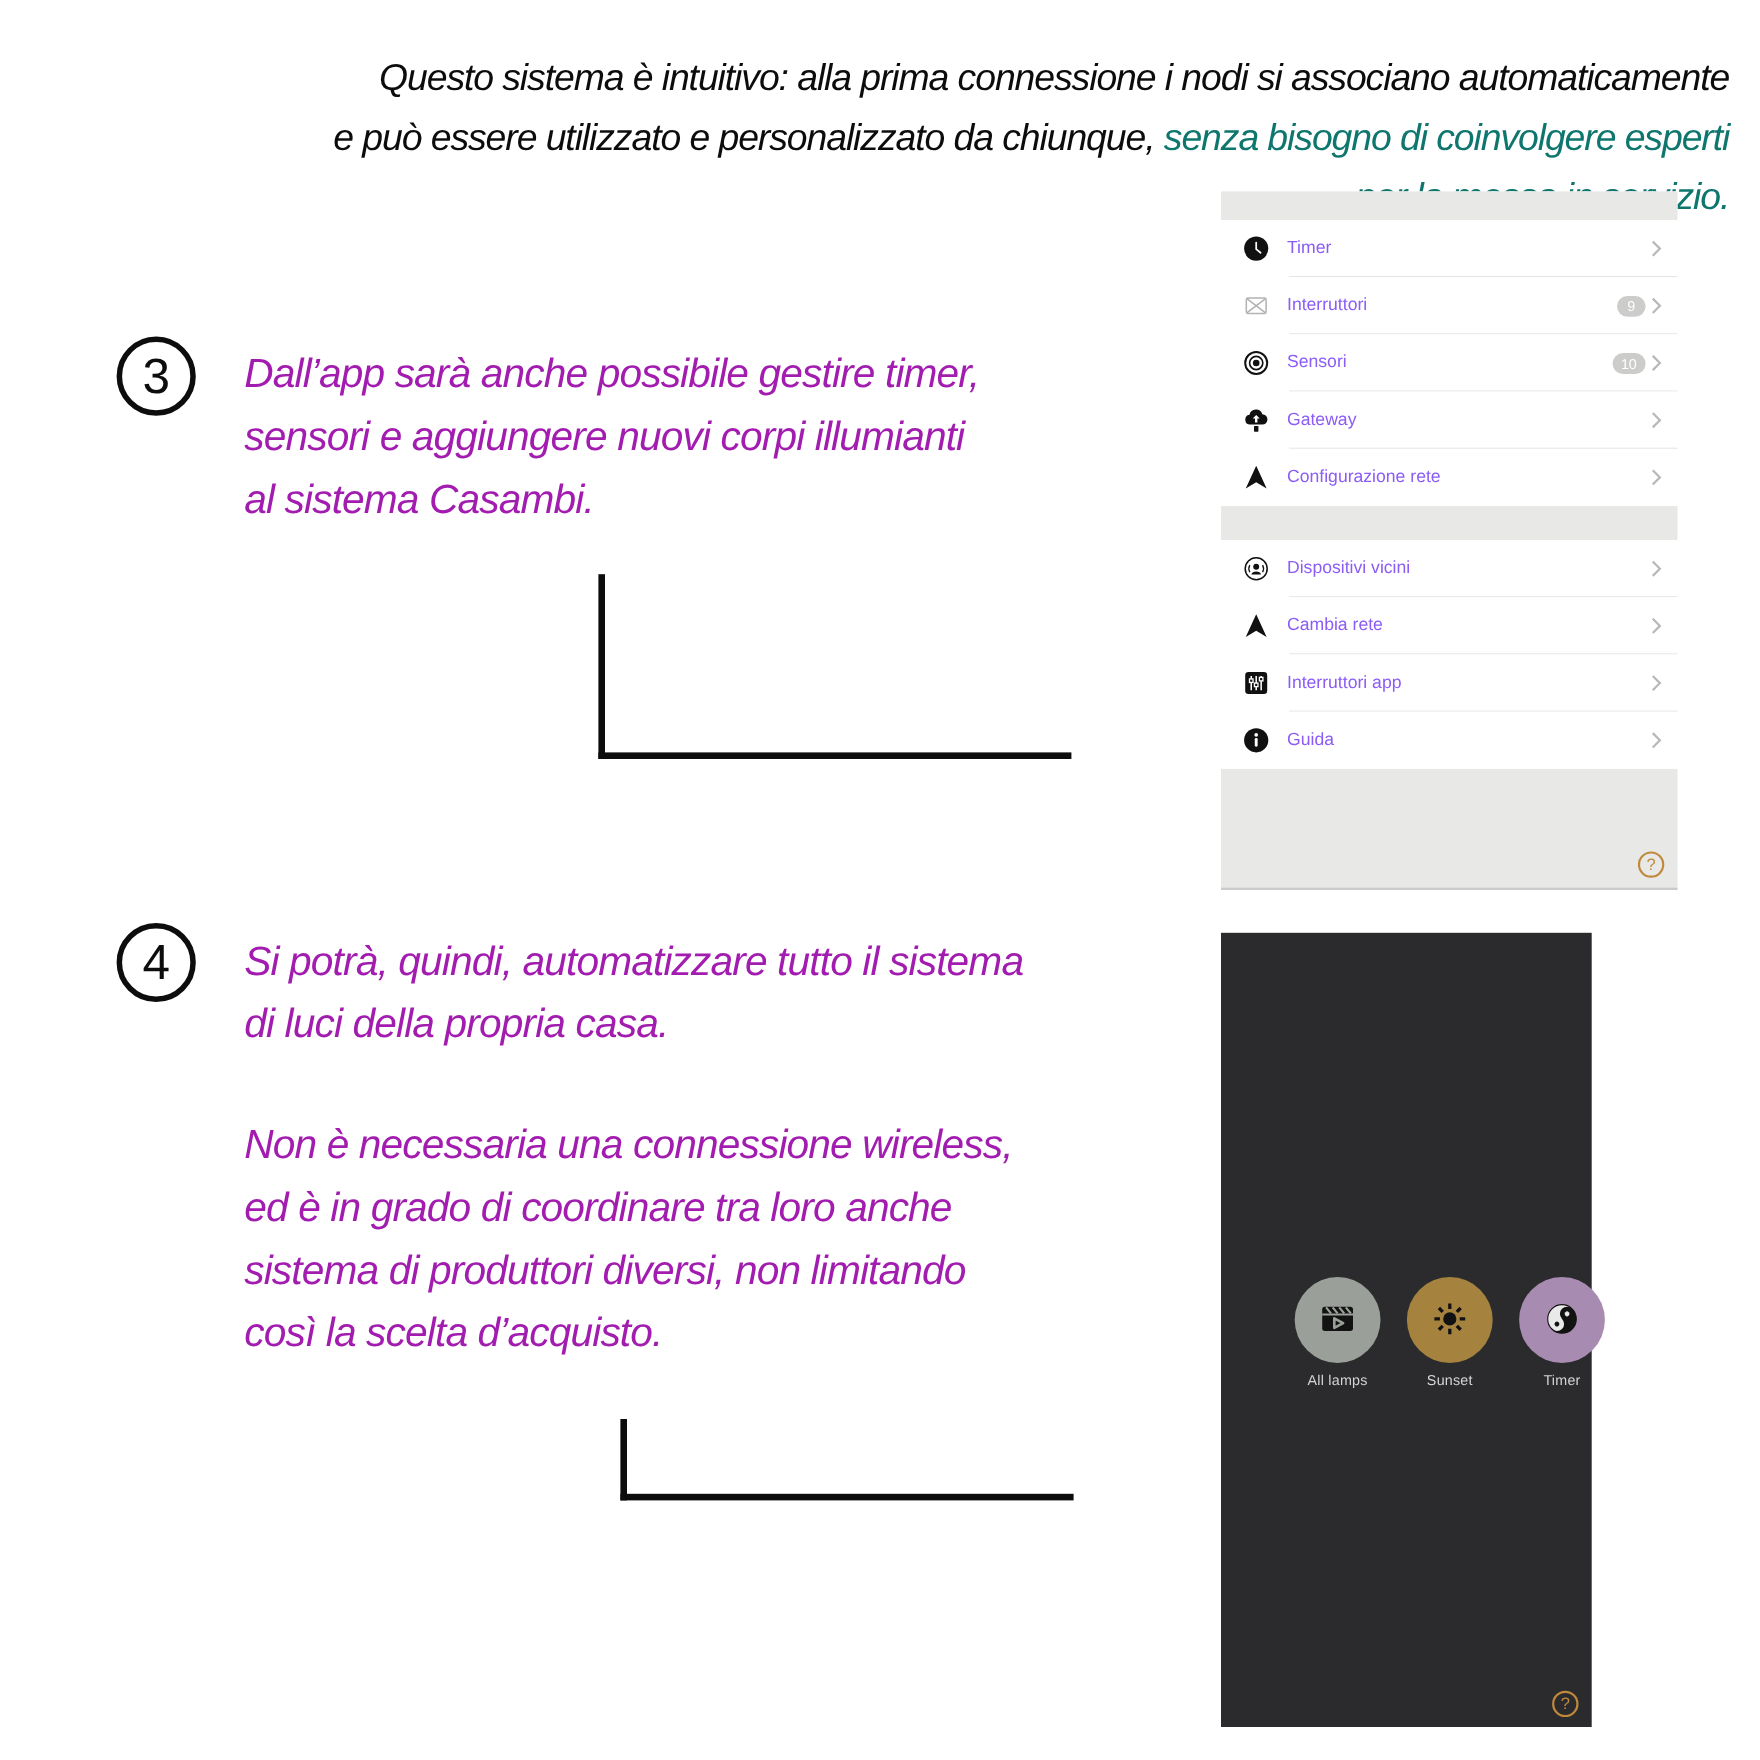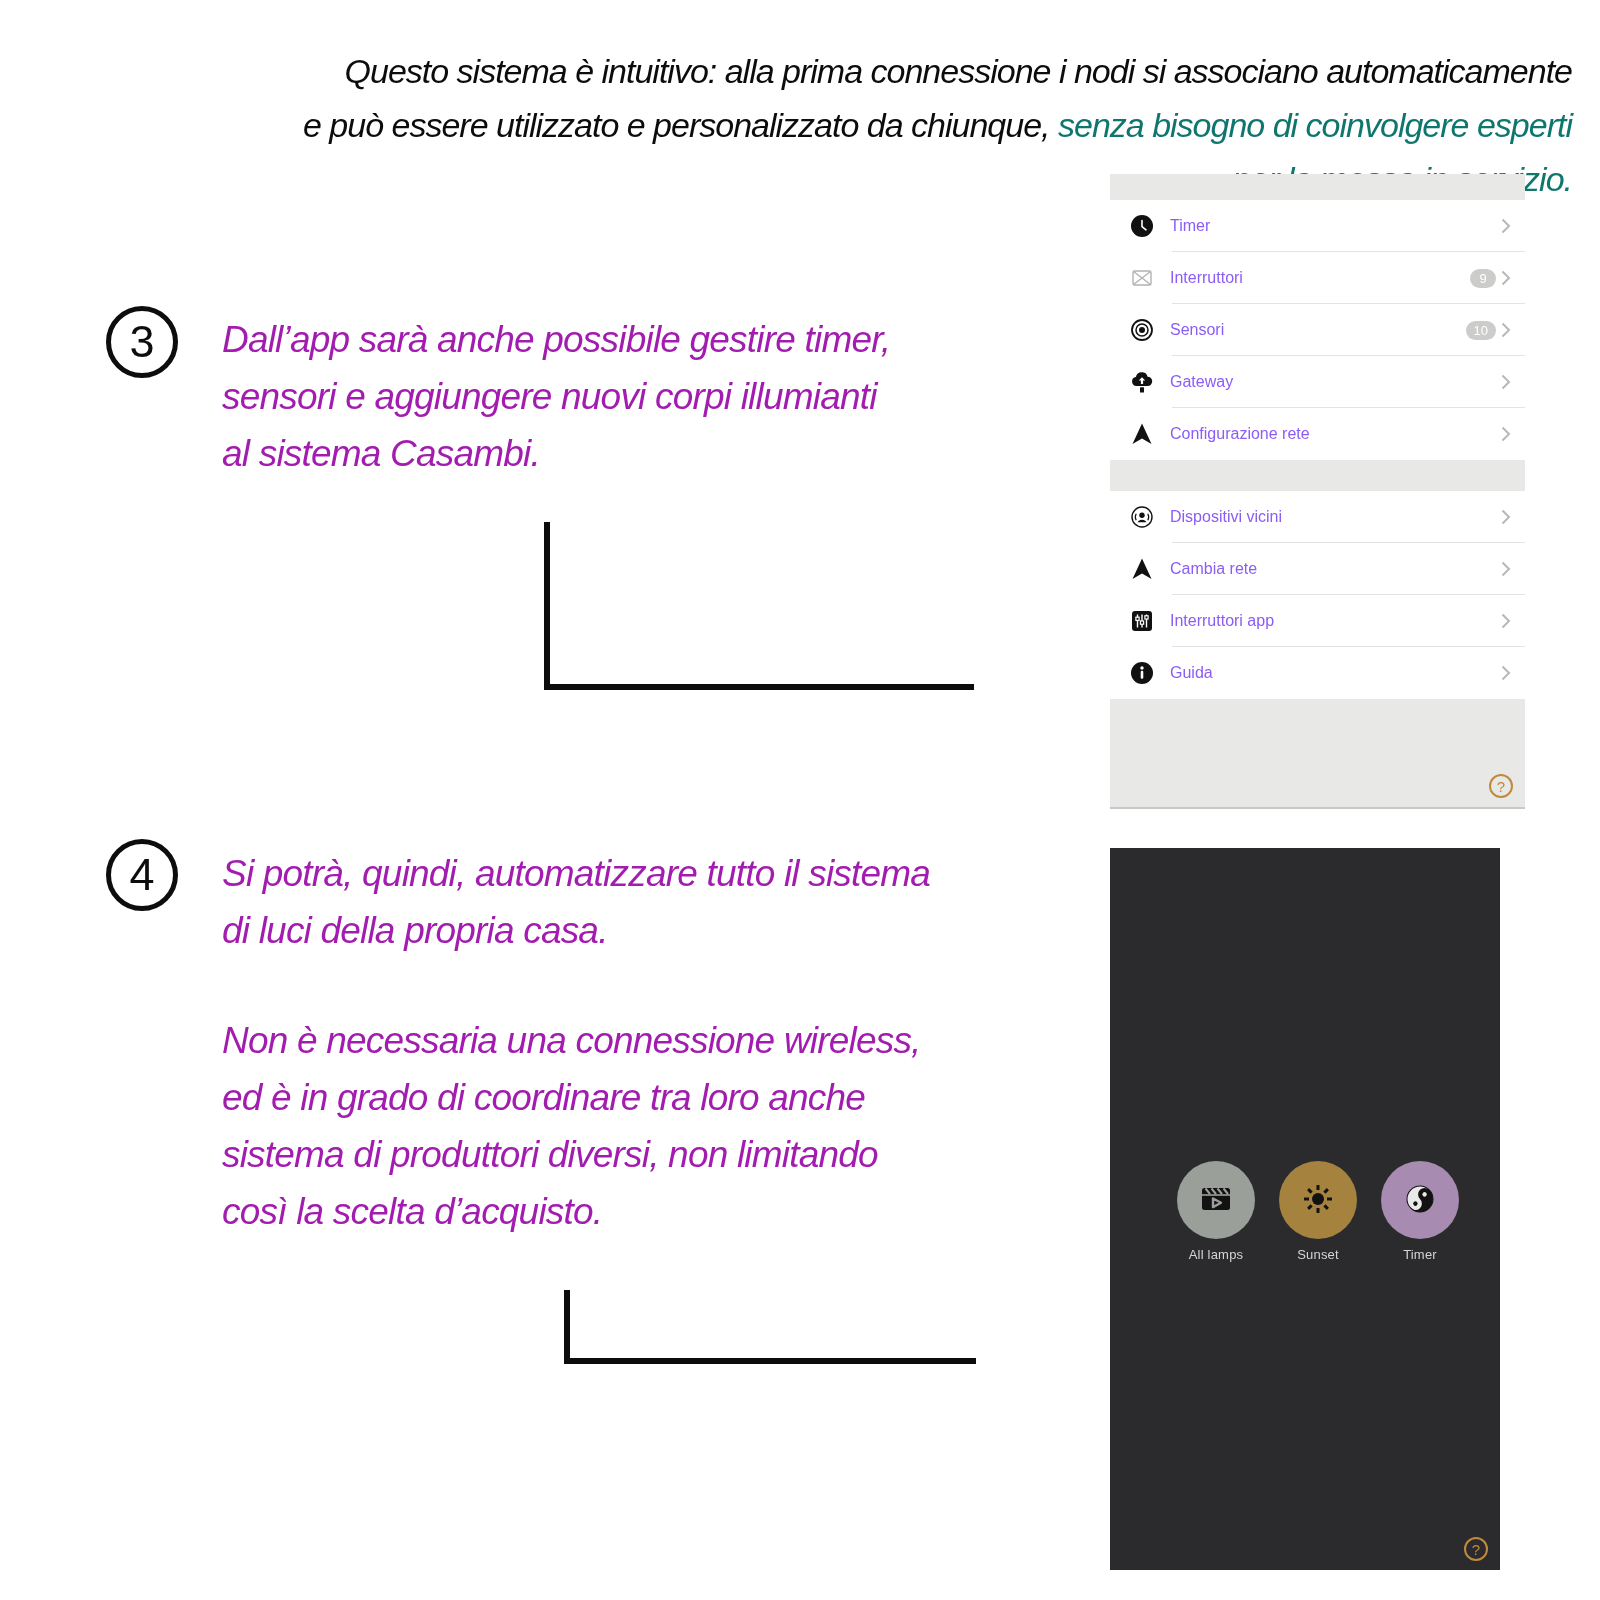--- a/index.html
+++ b/index.html
@@ -45,21 +45,21 @@
          background:#cccccb;color:#ffffff;font-size:13px;text-align:center;}
   .chev{flex:0 0 auto;display:flex;align-items:center;}
   .s-footer{flex:1 1 auto;background:#e8e8e7;position:relative;border-bottom:2px solid #c9c9c9;}
 
   .help-btn{position:absolute;right:12px;bottom:9px;width:24px;height:24px;box-sizing:border-box;
             border:2px solid #c08a3d;border-radius:50%;background:transparent;color:#c08a3d;
             font-size:15px;font-family:"Liberation Sans",sans-serif;display:flex;
             align-items:center;justify-content:center;padding:0;cursor:pointer;}
 
   
-  .scenes-panel{position:absolute;left:1110px;top:848px;width:366px;height:722px;background:#2b2b2d;padding-left:24px;}
+  .scenes-panel{position:absolute;left:1110px;top:848px;width:337px;height:722px;background:#2b2b2d;}
   .scene{position:absolute;top:313px;width:102px;text-align:center;}
   #scene-0{left:55px;} #scene-1{left:157px;} #scene-2{left:259px;}
   .scene-circle{width:78px;height:78px;border-radius:50%;border:none;margin:0 auto;display:flex;
                 align-items:center;justify-content:center;cursor:pointer;padding:0;}
   .scene-label{margin-top:8px;font-size:13px;color:#d4d4d4;letter-spacing:0.2px;}
 </style>
 </head>
 <body>
 
 <div class="page">

